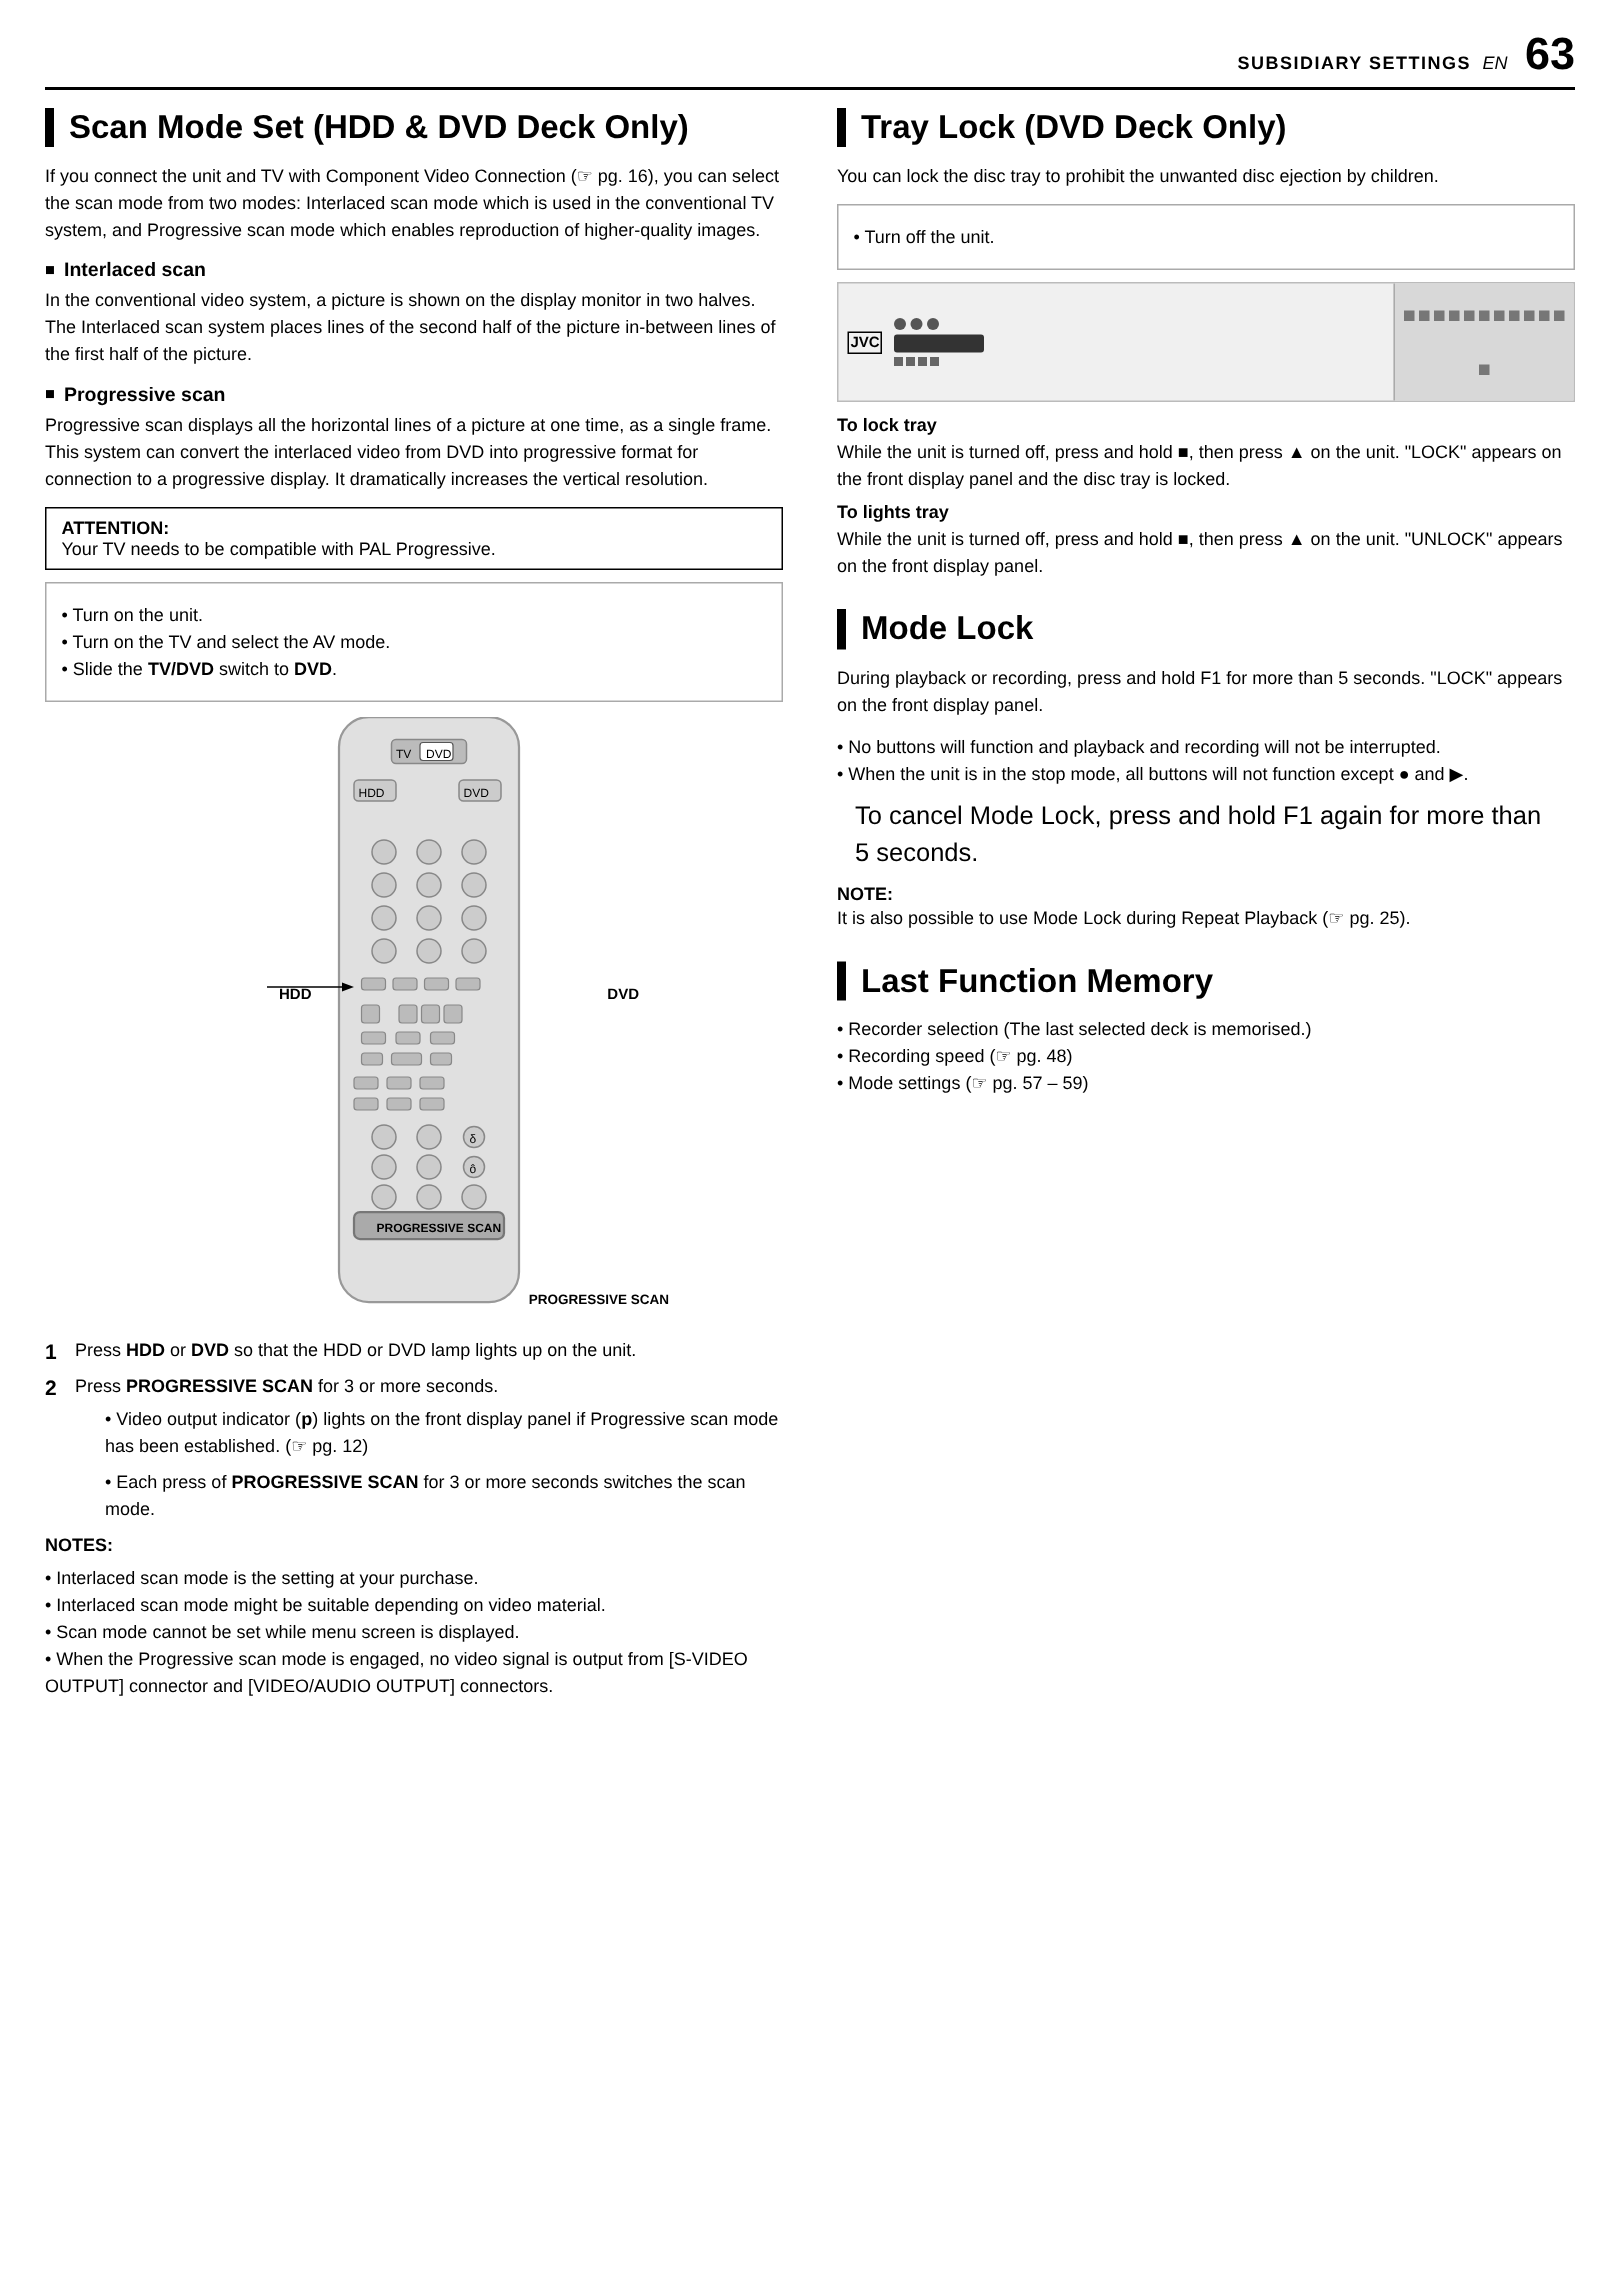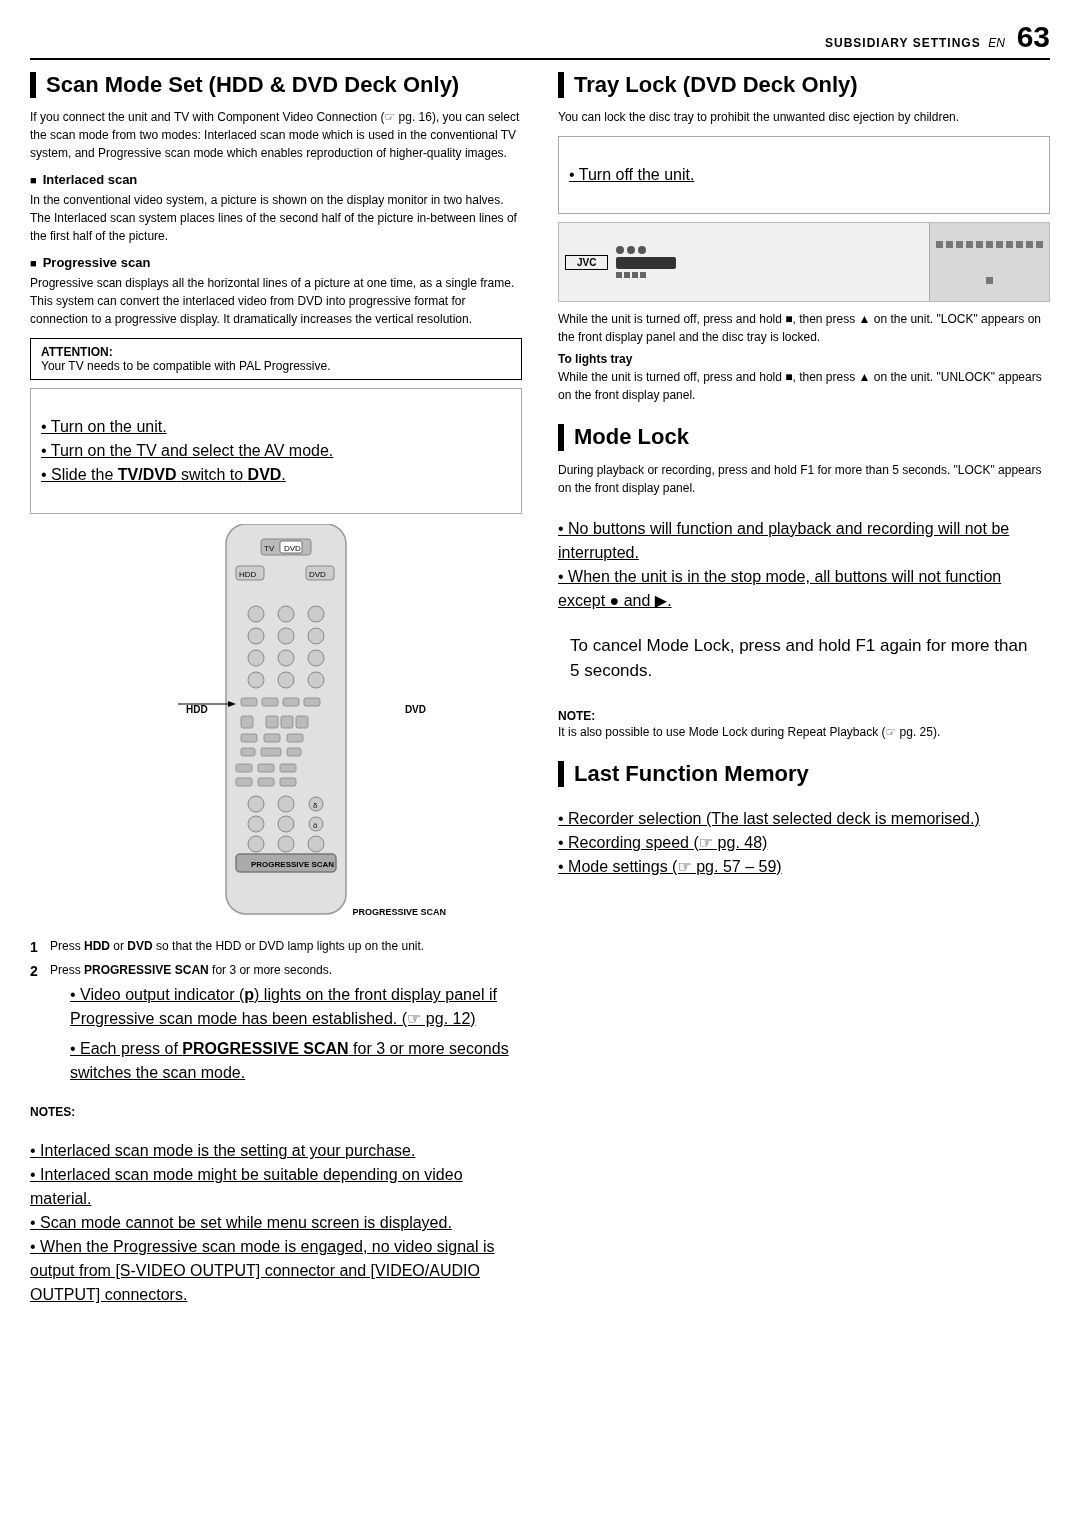--- a/index.html
+++ b/index.html
@@ -49,23 +49,22 @@
       margin: 8px 0;
       font-size: 12px;
     }
     .attention-box .attention-label {
       font-weight: bold;
       font-size: 12px;
     }
     .bullet-list {
       list-style: none;
       padding: 0;
-      margin: 20px 0;
-      font-size: 16px;
-      text-decoration: underline;
+      margin: 6px 0;
+      font-size: 12px;
     }
     .bullet-list li::before {
       content: '• ';
     }
     .bullet-list li {
       line-height: 1.5;
     }
     .instruction-box {
       border: 1px solid #aaa;
       padding: 6px 10px;
@@ -284,21 +283,21 @@
       <ul class="bullet-list">
         <li>Turn off the unit.</li>
       </ul>
     </div>
 
     <div style="border: 1px solid #bbb; background:#f0f0f0; height:80px; margin:8px 0; position:relative; display:flex; align-items:center; padding:6px;">
 
       <span style="position:absolute; top:4px; right:90px; font-size:14px; font-weight:bold;">▲</span>
       <span style="position:absolute; top:4px; right:70px; font-size:14px; font-weight:bold;">■</span>
 
-      <span style="font-size:10px; font-weight:bold; border:1px solid #000; padding:1px 11px; margin-right:8px;">JVC</span>
+      <span style="font-size:10px; font-weight:bold; border:1px solid #000; padding:1px 1px; margin-right:8px;">JVC</span>
 
       <div style="display:flex; flex-direction:column; gap:3px;">
         <div style="display:flex; gap:3px; align-items:center;">
           <span style="display:inline-block; width:8px; height:8px; border-radius:50%; background:#555;"></span>
           <span style="display:inline-block; width:8px; height:8px; border-radius:50%; background:#555;"></span>
           <span style="display:inline-block; width:8px; height:8px; border-radius:50%; background:#555;"></span>
         </div>
         <div style="width:60px; height:12px; background:#333; border-radius:2px;"></div>
         <div style="display:flex; gap:2px;">
           <span style="display:inline-block; width:6px; height:6px; background:#666;"></span>
@@ -317,38 +316,39 @@
         <span style="width:7px;height:7px;background:#777;display:inline-block;"></span>
         <span style="width:7px;height:7px;background:#777;display:inline-block;"></span>
         <span style="width:7px;height:7px;background:#777;display:inline-block;"></span>
         <span style="width:7px;height:7px;background:#777;display:inline-block;"></span>
         <span style="width:7px;height:7px;background:#777;display:inline-block;"></span>
         <span style="width:7px;height:7px;background:#777;display:inline-block;"></span>
         <span style="width:7px;height:7px;background:#777;display:inline-block;"></span>
       </div>
     </div>
 
+    <div class="sub-heading">To lock tray</div>
     <p style="font-size:12px; line-height:1.5; margin-bottom:6px;">While the unit is turned off, press and hold ■, then press ▲ on the unit. "LOCK" appears on the front display panel and the disc tray is locked.</p>
 
     <div class="sub-heading">To lights tray</div>
     <p style="font-size:12px; line-height:1.5; margin-bottom:10px;">While the unit is turned off, press and hold ■, then press ▲ on the unit. "UNLOCK" appears on the front display panel.</p>
 
     <div class="mode-lock-section">
       <div class="section-title">Mode Lock</div>
 
       <p class="section-body">During playback or recording, press and hold F1 for more than 5 seconds. "LOCK" appears on the front display panel.</p>
 
       <ul class="bullet-list">
         <li>No buttons will function and playback and recording will not be interrupted.</li>
         <li>When the unit is in the stop mode, all buttons will not function except ● and ▶.</li>
       </ul>
 
       <p style="font-size:17px; line-height:1.5; margin: 6px 12px;">To cancel Mode Lock, press and hold F1 again for more than 5 seconds.</p>
 
-      <div style="margin-top:24px;">
+      <div style="margin-top:6px;">
         <span class="note-label" style="font-weight:bold; font-size:12px;">NOTE:</span>
         <p style="font-size:12px; line-height:1.5;">It is also possible to use Mode Lock during Repeat Playback (☞ pg. 25).</p>
       </div>
     </div>
 
     <div class="last-func-section">
       <div class="section-title">Last Function Memory</div>
 
 
       <ul class="bullet-list">

